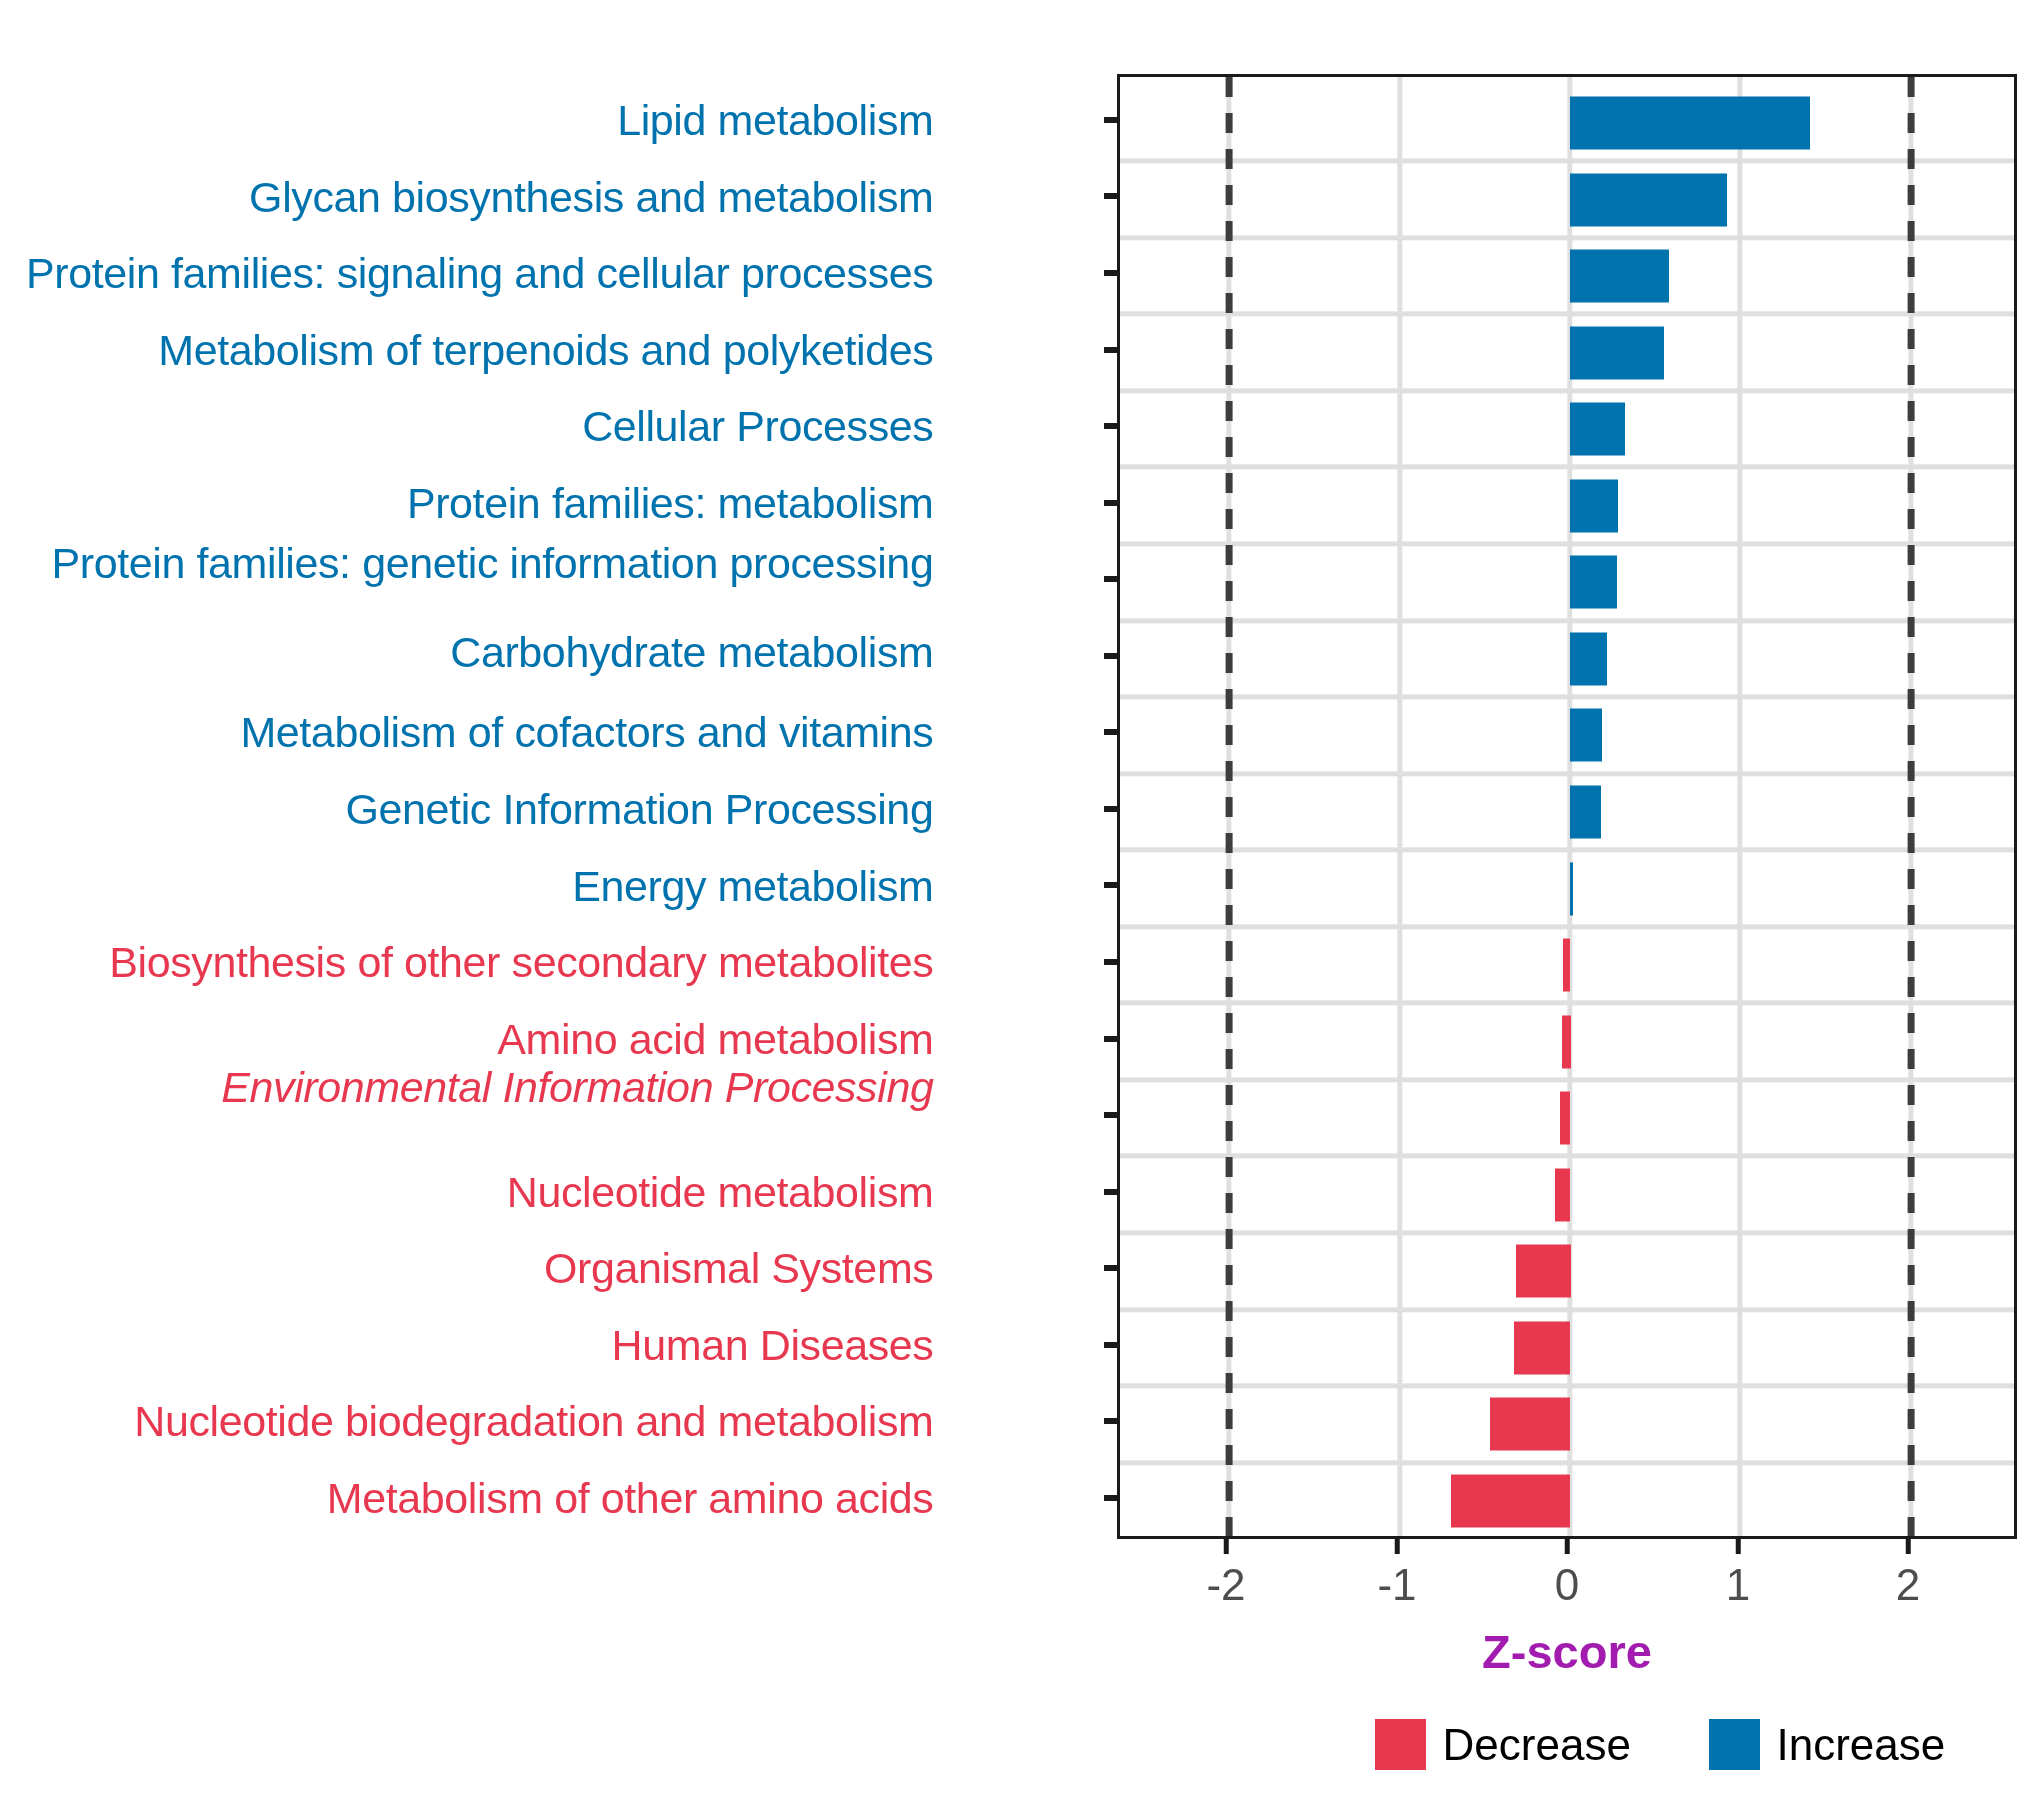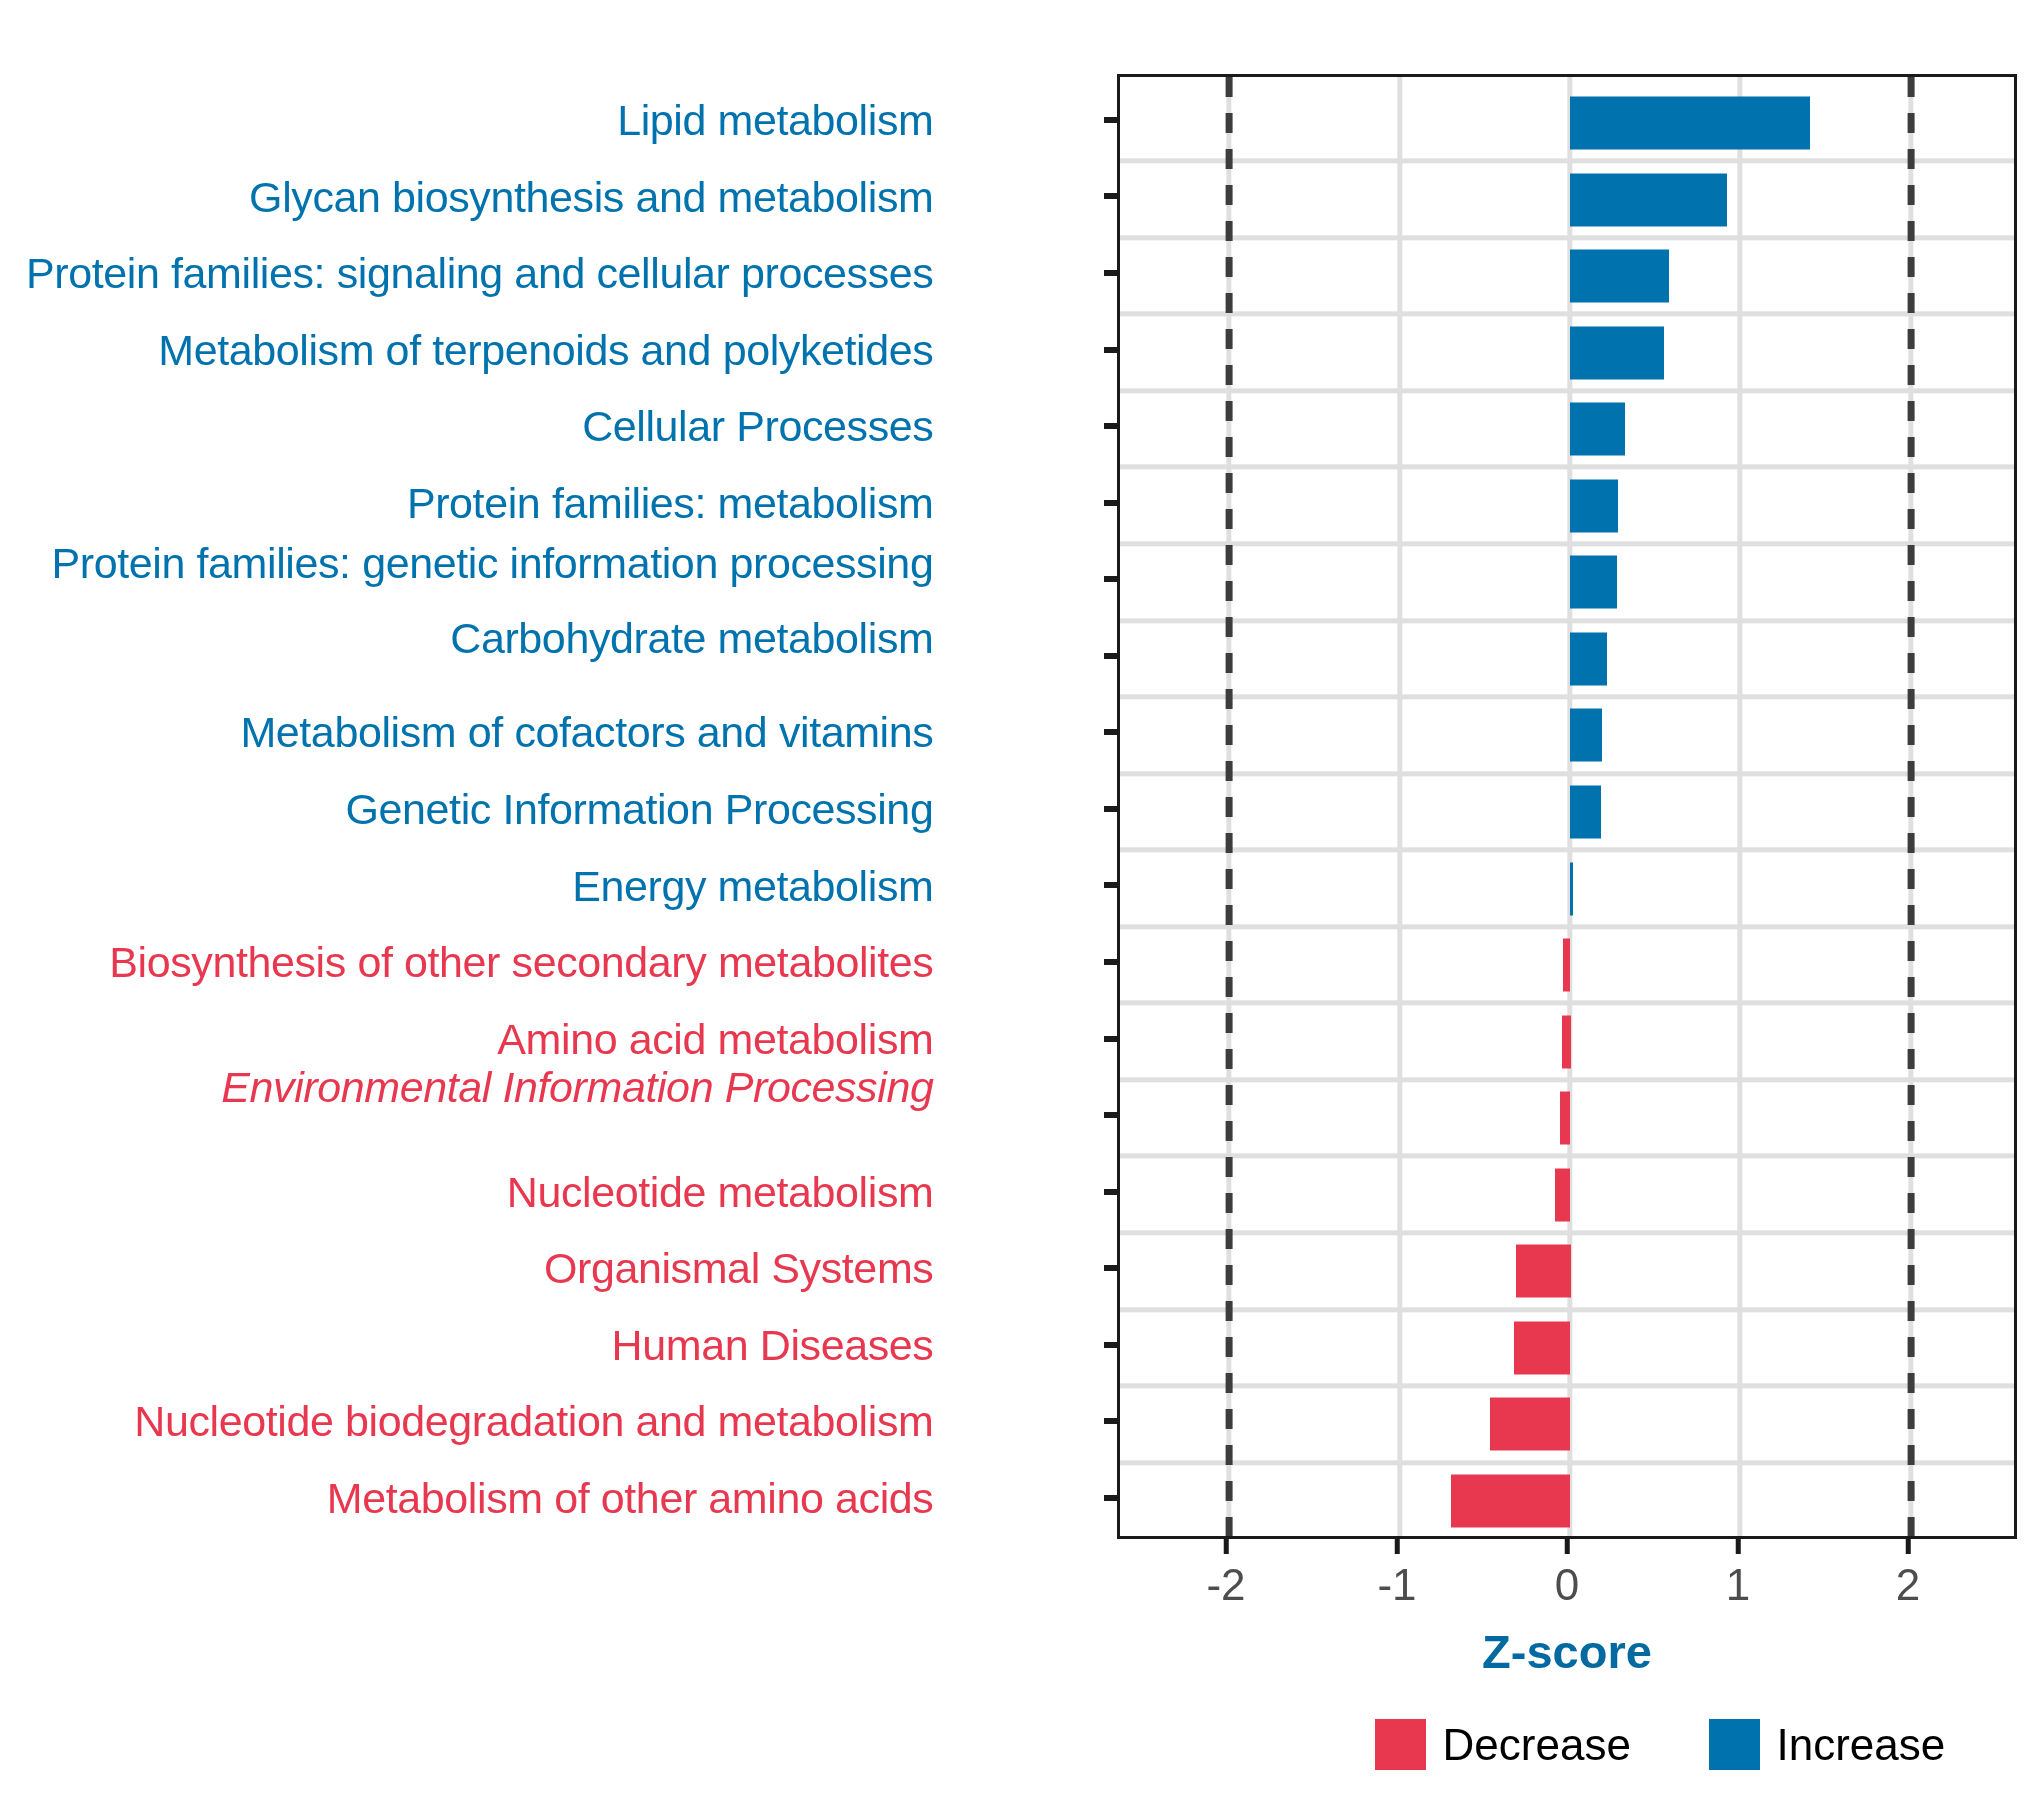--- a/index.html
+++ b/index.html
@@ -122,21 +122,21 @@
     white-space: nowrap;
   }
 
   #x-axis-title {
     position: absolute;
     top: 1624px;
     left: 1567px;
     transform: translateX(-50%);
     font-size: 47px;
     font-weight: bold;
-    color: #0369a1;
+    color: #a21caf;
     white-space: nowrap;
   }
 
   
   #legend {
     position: absolute;
     top: 1719px;
     left: 1327px;
     display: flex;
     align-items: center;
@@ -165,21 +165,21 @@
 <div id="figure">
 
   <div id="label-column">
       <div class="cat-label up" style="top: 46px;">Lipid metabolism</div>
       <div class="cat-label up" style="top: 123px;">Glycan biosynthesis and metabolism</div>
       <div class="cat-label up" style="top: 199px;">Protein families: signaling and cellular processes</div>
       <div class="cat-label up" style="top: 276px;">Metabolism of terpenoids and polyketides</div>
       <div class="cat-label up" style="top: 352px;">Cellular Processes</div>
       <div class="cat-label up" style="top: 429px;">Protein families: metabolism</div>
       <div class="cat-label up" style="top: 489px;">Protein families: genetic information processing</div>
-      <div class="cat-label up" style="top: 564px; margin-left: 12px;">Carbohydrate metabolism</div>
+      <div class="cat-label up" style="top: 578px; margin-left: 12px;">Carbohydrate metabolism</div>
       <div class="cat-label up" style="top: 658px;">Metabolism of cofactors and vitamins</div>
       <div class="cat-label up" style="top: 735px;">Genetic Information Processing</div>
       <div class="cat-label up" style="top: 812px;">Energy metabolism</div>
       <div class="cat-label down" style="top: 888px;">Biosynthesis of other secondary metabolites</div>
       <div class="cat-label down" style="top: 965px;">Amino acid metabolism</div>
       <div class="cat-label down" style="top: 1013px; font-style: italic;">Environmental Information Processing</div>
       <div class="cat-label down" style="top: 1118px;">Nucleotide metabolism</div>
       <div class="cat-label down" style="top: 1194px;">Organismal Systems</div>
       <div class="cat-label down" style="top: 1271px;">Human Diseases</div>
       <div class="cat-label down" style="top: 1347px;">Nucleotide biodegradation and metabolism</div>

